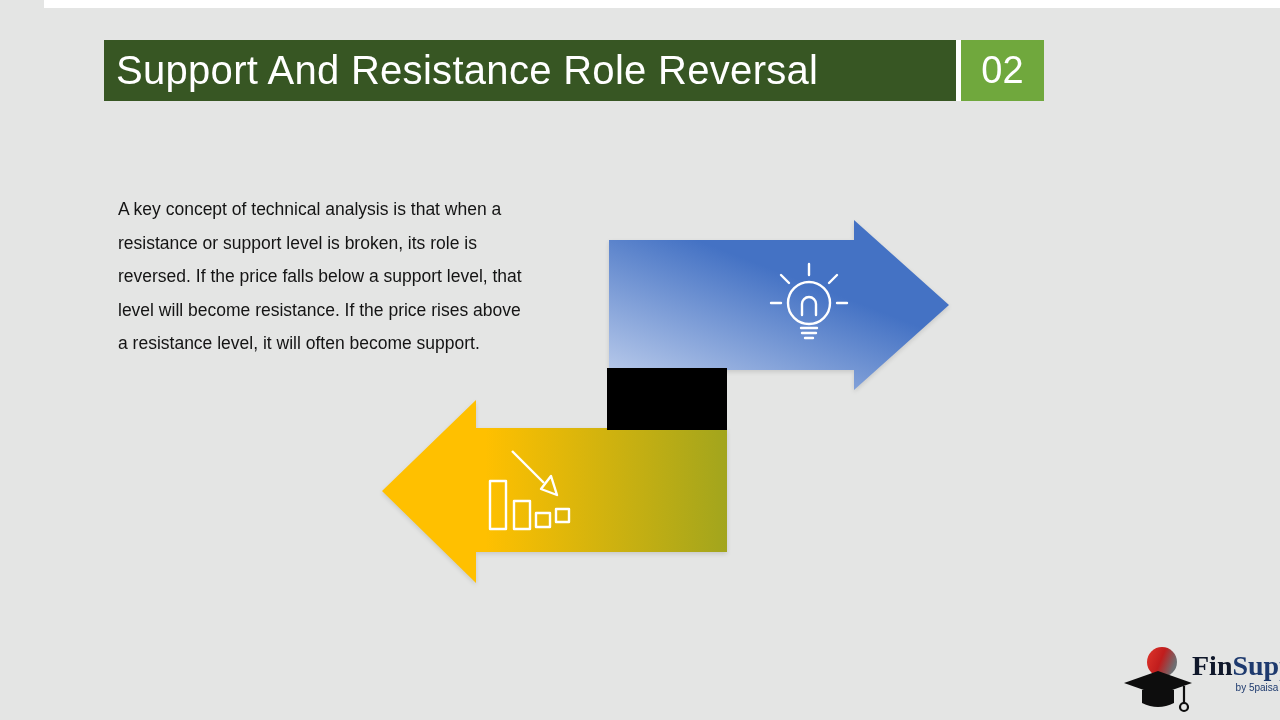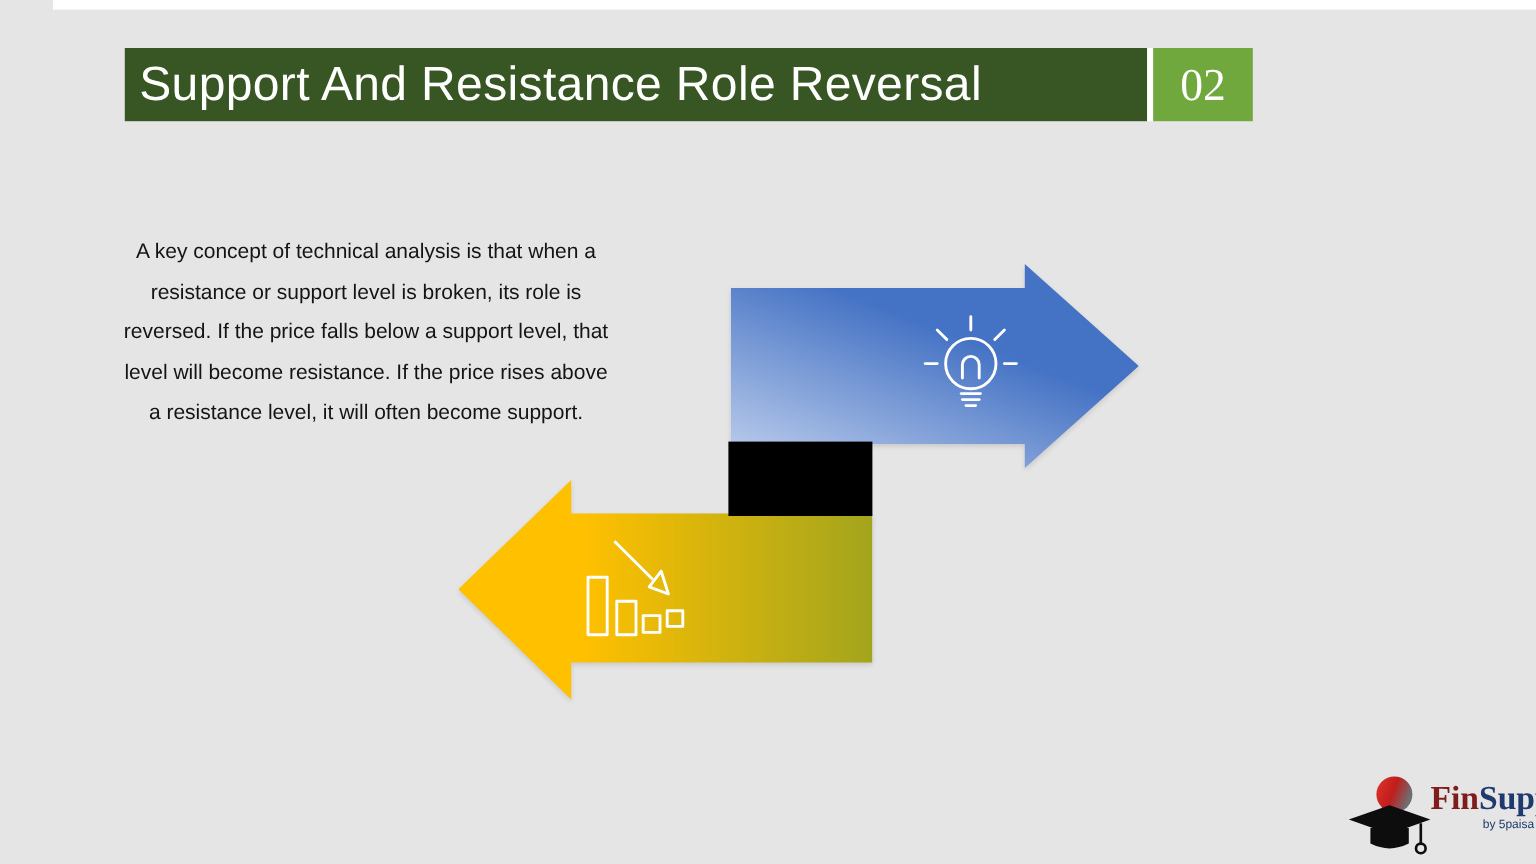--- a/index.html
+++ b/index.html
@@ -8,40 +8,40 @@
 
   .slide { position:relative; width:1280px; height:720px; background:#e4e5e4; overflow:hidden;margin-left:44px; }
   .top-strip { position:absolute; top:0; left:0; width:100%; height:8px; background:#ffffff; }
 
   
   .header { position:absolute; left:60px; top:40px; width:940px; height:61px; display:flex; }
   .header-bar { flex:1; background:#375623; color:#ffffff; display:flex; align-items:center;
                 padding-left:12px; font-size:40px; letter-spacing:0.3px; white-space:nowrap; }
   .header-gap { width:5px; background:#ffffff; }
   .header-num { width:83px; background:#70a83d; color:#ffffff; display:flex;
-                align-items:center; justify-content:center; font-size:38px;font-family:Liberation Serif, serif; }
+                align-items:center; justify-content:center; font-size:38px; }
 
   
   .para { position:absolute; font-size:17.5px; line-height:33.5px; color:#141414; }
-  .para-left  { left:56px;  top:193px; width:410px;text-align:center; }
+  .para-left  { left:74px;  top:193px; width:410px; }
   .para-right { left:905px; top:344px; width:332px; }
 
   
   .arrow-blue   { position:absolute; left:565px; top:220px; filter:drop-shadow(0 2px 2px rgba(0,0,0,0.12)); }
   .arrow-yellow { position:absolute; left:338px; top:400px; filter:drop-shadow(0 2px 2px rgba(0,0,0,0.12)); }
   .black-box    { position:absolute; left:563px; top:368px; width:120px; height:62px; background:#000000; }
   .icon-bulb    { position:absolute; left:723px; top:255px; }
   .icon-chart   { position:absolute; left:438px; top:443px; }
 
   
   .logo { position:absolute; left:1072px; top:645px; width:210px; height:75px; }
   .logo-icon { position:absolute; left:0; top:0; }
   .logo-text { position:absolute; left:76px; top:6px; font-family:"Liberation Serif", serif;
                font-weight:bold; font-size:28px; line-height:30px; white-space:nowrap; }
-  .logo-fin    { color:#7f1d1d; }
+  .logo-fin    { color:#0f172a; }
   .logo-school { color:#1e3a6e; }
   .logo-byline { position:absolute; left:76px; top:37px; width:130px; text-align:center;
                  font-size:10px; color:#1e3a6e; }
 </style>
 </head>
 <body>
 
 <div class="slide">
 
   <div class="top-strip"></div>

